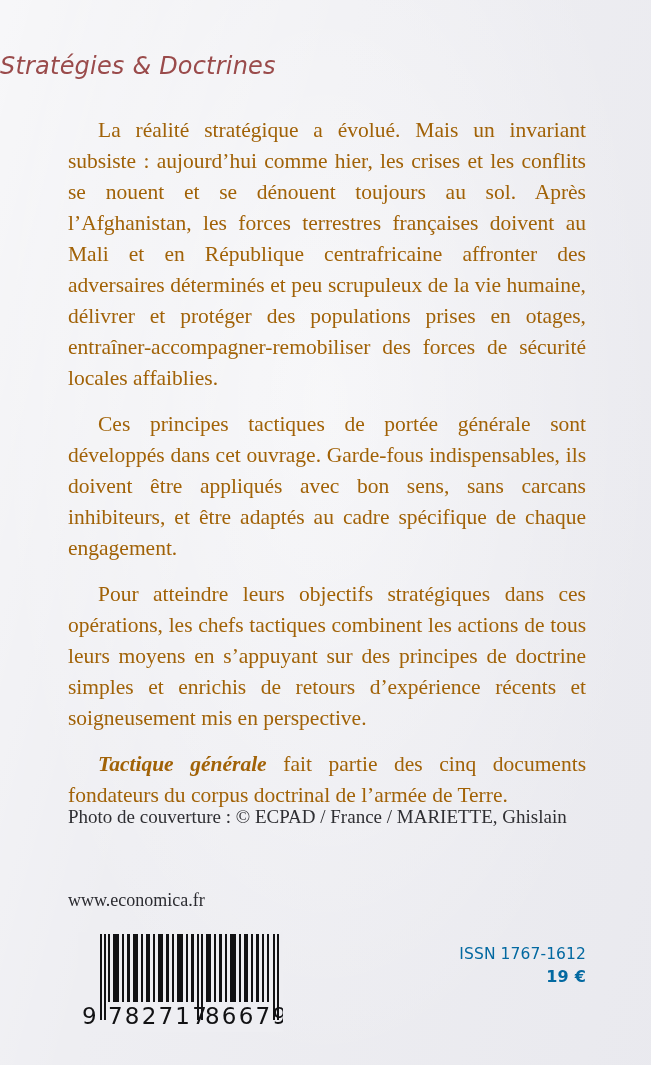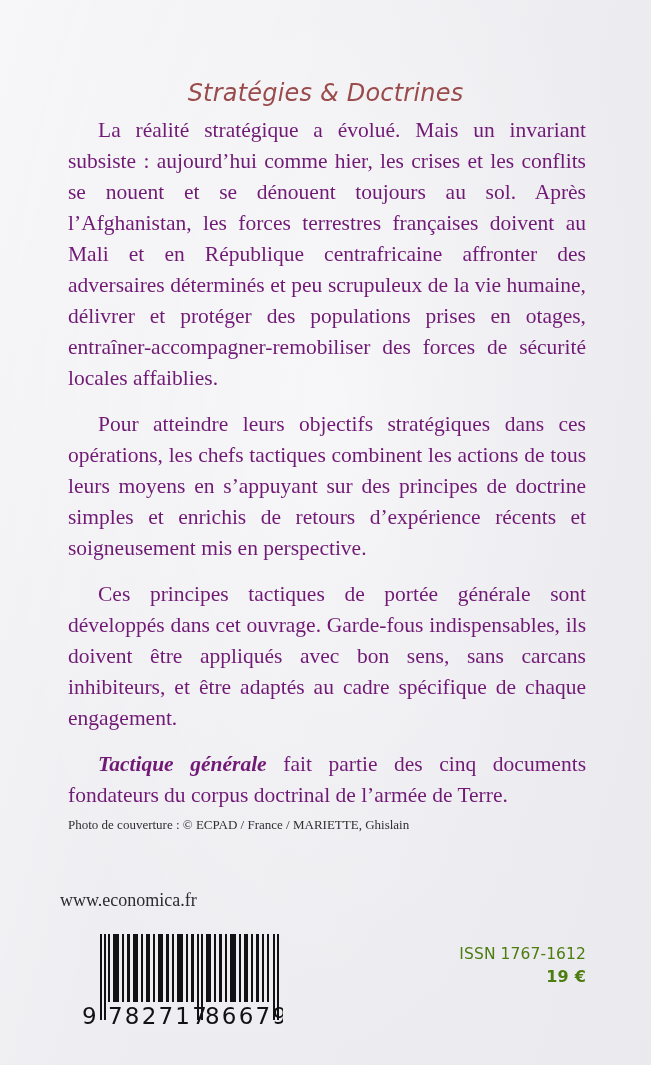--- a/index.html
+++ b/index.html
@@ -32,71 +32,68 @@
     height: 1065px;
     box-sizing: border-box;
   }
 
   
   .series-title {
     position: absolute;
     top: 52px;
     left: 0;
     width: 651px;
-    text-align: center;
     font-family: "DejaVu Sans", "Liberation Sans", sans-serif;
     font-style: italic;
     font-size: 24px;
     letter-spacing: 0.2px;
     color: #9a4b4b;
     white-space: nowrap;
-    margin-top: 27px;
   }
 
   
   .body-copy {
     position: absolute;
     top: 115px;
     left: 68px;
     width: 518px;
   }
   .para {
     margin: 0 0 15px 0;
     text-align: justify;
     text-justify: inter-word;
     text-indent: 30px;
     font-size: 21.5px;
     line-height: 31px;
-    color: #701a75;
+    color: #a16207;
     hyphens: none;
   }
   .para:last-child { margin-bottom: 0; }
   .para.tight { margin-bottom: 0; }
   .book-title {
     font-weight: bold;
     font-style: italic;
   }
 
   
   .photo-credit {
     position: absolute;
     top: 806px;
     left: 68px;
     width: 520px;
-    font-size: 13px;
+    font-size: 19px;
     line-height: 22px;
     color: #2f2f33;
     text-align: left;
     white-space: nowrap;
-    margin-top: 8px;
   }
   .website {
     position: absolute;
     top: 888px;
-    left: 60px;
+    left: 68px;
     font-size: 18px;
     line-height: 24px;
     color: #2b2b30;
     white-space: nowrap;
   }
 
   
   .barcode-wrap {
     position: absolute;
     left: 78px;
@@ -106,21 +103,21 @@
   .barcode {
     display: block;
   }
   .ident-block {
     position: absolute;
     top: 944px;
     left: 300px;
     width: 286px;
     text-align: right;
     font-family: "DejaVu Sans", "Liberation Sans", sans-serif;
-    color: #4d7c0f;
+    color: #0369a1;
   }
   .ident-line {
     font-size: 15.5px;
     line-height: 21px;
     letter-spacing: 0.1px;
     white-space: nowrap;
   }
   .price-line {
     font-size: 16px;
     line-height: 23px;
@@ -135,23 +132,23 @@
 <div class="paper-tone"></div>
 
 <div class="cover">
 
   <div class="series-title">Stratégies &amp; Doctrines</div>
 
   <div class="body-copy">
 
     <p class="para">La réalité stratégique a évolué. Mais un invariant subsiste : aujourd’hui comme hier, les crises et les conflits se nouent et se dénouent toujours au sol. Après l’Afghanistan, les forces terrestres françaises doivent au Mali et en République centrafricaine affronter des adversaires déterminés et peu scrupuleux de la vie humaine, délivrer et protéger des populations prises en otages, entraîner-accompagner-remobiliser des forces de sécurité locales affaiblies.</p>
 
+    <p class="para">Ces principes tactiques de portée générale sont développés dans cet ouvrage. Garde-fous indispensables, ils doivent être appliqués avec bon sens, sans carcans inhibiteurs, et être adaptés au cadre spécifique de chaque engagement.</p>
+
     <p class="para">Pour atteindre leurs objectifs stratégiques dans ces opérations, les chefs tactiques combinent les actions de tous leurs moyens en s’appuyant sur des principes de doctrine simples et enrichis de retours d’expérience récents et soigneusement mis en perspective.</p>
-
-    <p class="para">Ces principes tactiques de portée générale sont développés dans cet ouvrage. Garde-fous indispensables, ils doivent être appliqués avec bon sens, sans carcans inhibiteurs, et être adaptés au cadre spécifique de chaque engagement.</p>
 
     <p class="para tight"><span class="book-title">Tactique générale</span><span> fait partie des cinq documents fondateurs du corpus doctrinal de l’armée de Terre.</span></p>
 
   </div>
 
   <div class="photo-credit">Photo de couverture : © ECPAD / France / MARIETTE, Ghislain</div>
 
   <div class="website">www.economica.fr</div>
 
   <div class="barcode-wrap">

